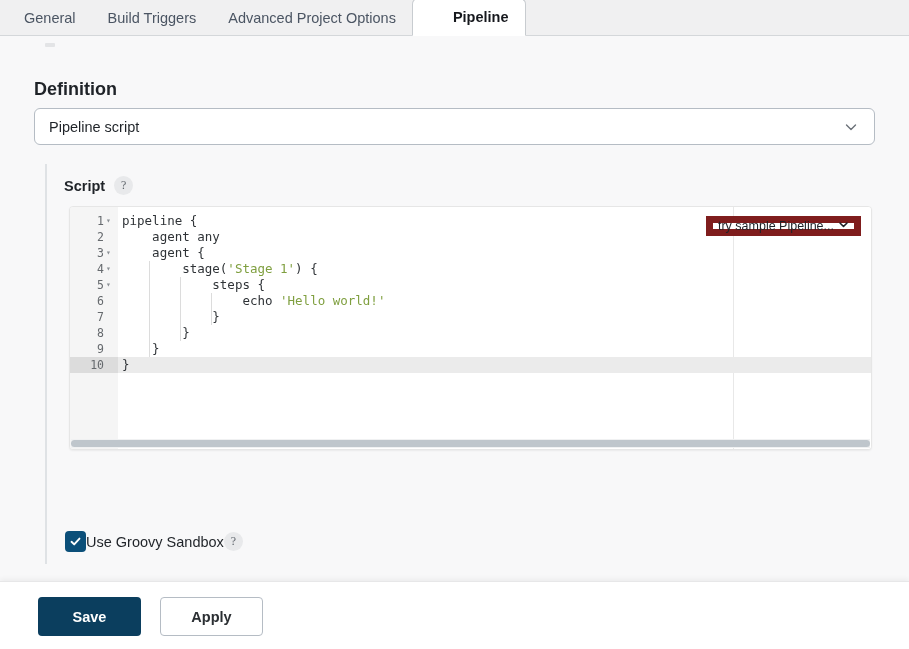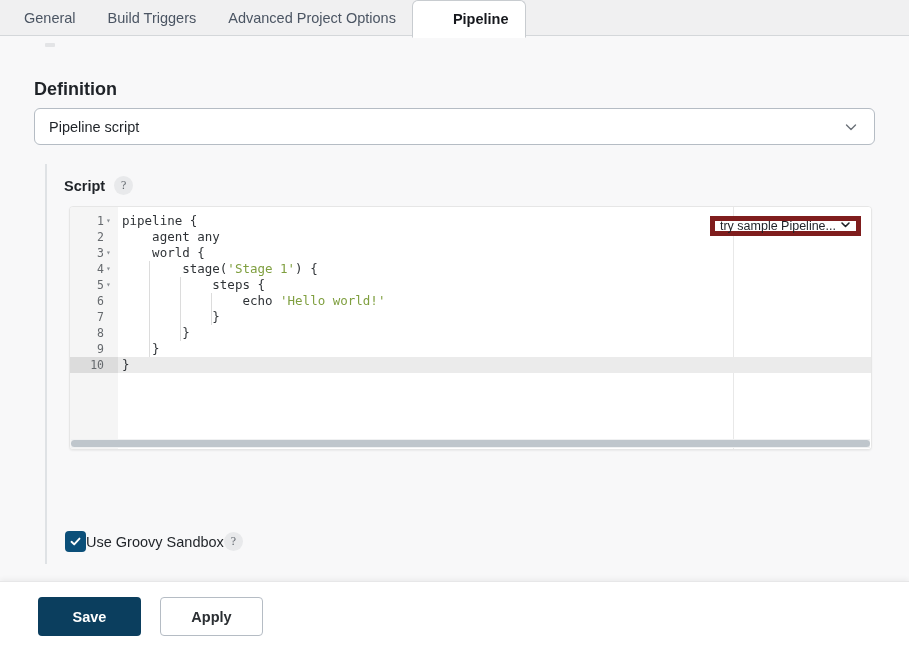--- a/index.html
+++ b/index.html
@@ -10,21 +10,21 @@
     font-family: "Liberation Sans", sans-serif;
     color: #2b2b2b;
     overflow: hidden;
     position: relative;
   }
 
   
   .tabbar {
     position: absolute; top: 0; left: 0; width: 909px; height: 36px;
     background: #f0f0f1;
-    display: flex; 
+    display: flex; align-items: flex-end;
     padding-left: 8px;
   }
   .tabbar::after {
     content: ""; position: absolute; left: 0; right: 0; bottom: 0;
     height: 1px; background: #d4d7da;
   }
   .tab {
     font-size: 14.5px; color: #4b5563;
     padding: 0 16px; height: 36px; line-height: 36px;
     margin-bottom: 0; position: relative; white-space: nowrap;
@@ -146,21 +146,21 @@
     background: #f0f1f2;
   }
   .hscroll .thumb {
     position: absolute; left: 0; top: 1px; width: 100%; height: 7px;
     background: #bfc6cc; border-radius: 4px;
   }
 
   .sample-select {
     position: absolute; right: 10px; top: 9px;
     height: 20px; padding: 0 5px;
-    background: #ffffff; border: 5px solid #7f1d1d;
+    background: #ffffff; border: 7px solid #7f1d1d;
     display: flex; align-items: center; gap: 4px;
     font-family: "Liberation Sans", sans-serif;
     font-size: 12.5px; color: #1f2328;
     z-index: 5;
   }
 
   
   .cb-row {
     position: absolute; left: 31px; top: 367px;
     display: flex; align-items: center; gap: 0;
@@ -250,21 +250,21 @@
             <div class="fold">▾</div>
             <div class="code"><span>pipeline {</span></div>
           </div>
           <div class="row">
             <div class="gnum">2</div>
             <div class="code"><span>    agent any</span></div>
           </div>
           <div class="row">
             <div class="gnum">3</div>
             <div class="fold">▾</div>
-            <div class="code"><span>    world {</span></div>
+            <div class="code"><span>    agent {</span></div>
           </div>
           <div class="row">
             <div class="gnum">4</div>
             <div class="fold">▾</div>
             <div class="code"><span>        stage(</span><span class="str">'Stage 1'</span><span>) {</span></div>
           </div>
           <div class="row">
             <div class="gnum">5</div>
             <div class="fold">▾</div>
             <div class="code"><span>            steps {</span></div>

